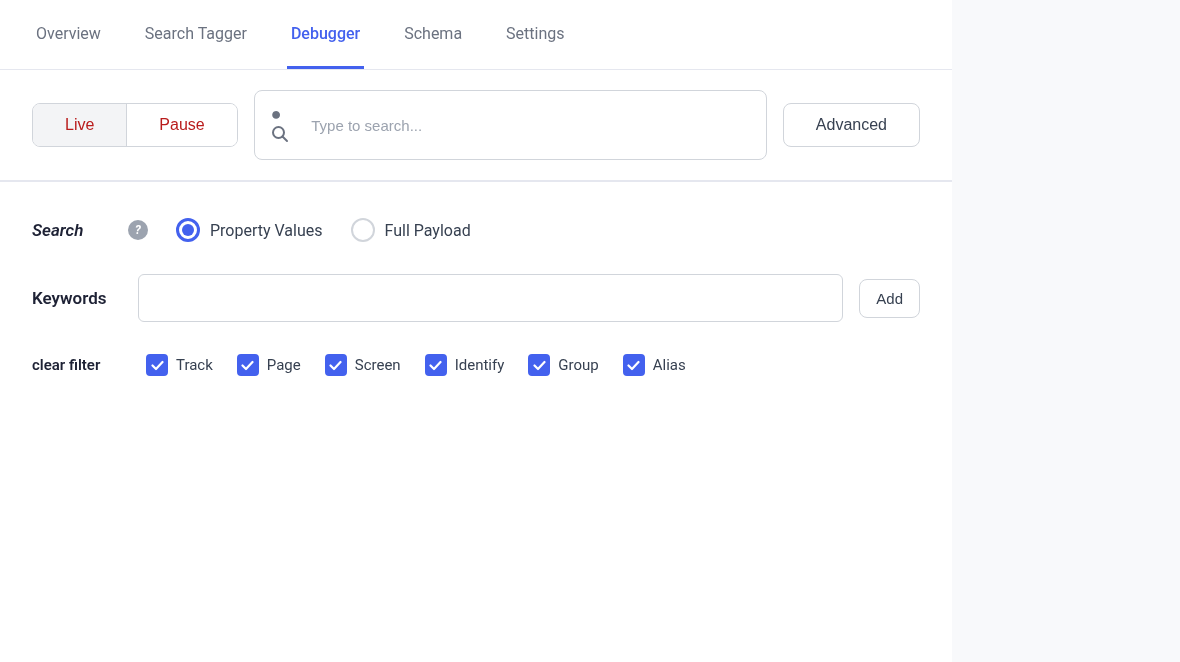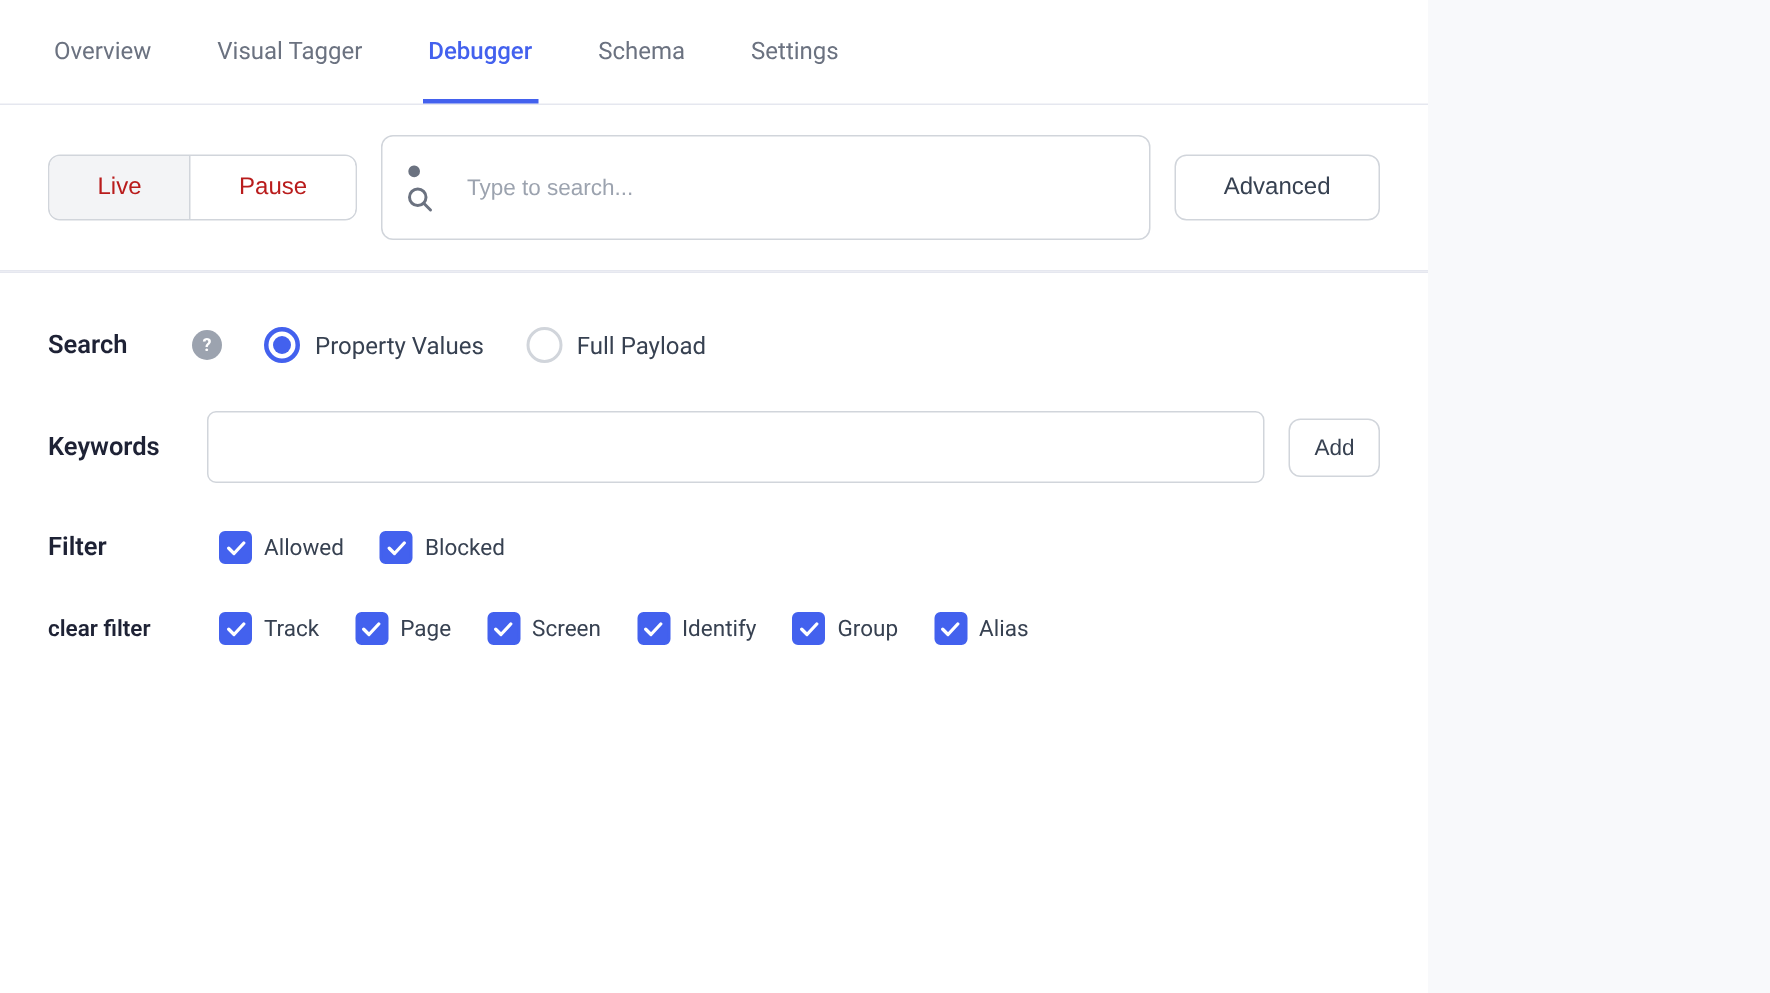--- a/index.html
+++ b/index.html
@@ -301,21 +301,21 @@
       margin: 0;
     }
   </style>
 </head>
 <body>
 
 <div class="app-container">
 
   <nav class="nav-bar">
     <a class="nav-item">Overview</a>
-    <a class="nav-item">Visual Tagger</a>
+    <a class="nav-item">Search Tagger</a>
     <a class="nav-item active">Debugger</a>
     <a class="nav-item">Schema</a>
     <a class="nav-item">Settings</a>
   </nav>
 
   <div class="toolbar">
     <div class="btn-group">
       <button class="btn-group-item">Live</button>
       <button class="btn-group-item">Pause</button>
     </div>
@@ -329,21 +329,21 @@
       <input class="search-input" type="text" placeholder="Type to search..." style="">
     </div>
     <button class="advanced-btn">Advanced</button>
   </div>
 
   <hr class="divider">
 
   <div class="content">
 
     <div class="search-row">
-      <div style="display:flex;align-items:flex-end;">
+      <div style="display:flex;align-items:flex-end;font-style:italic;">
         <span class="section-label">Search</span>
         <span class="help-icon">?</span>
       </div>
       <div class="radio-group">
         <label class="radio-option">
           <div class="radio-circle checked"></div>
           <span class="radio-label">Property Values</span>
         </label>
         <label class="radio-option">
           <div class="radio-circle unchecked"></div>
@@ -351,39 +351,20 @@
         </label>
       </div>
     </div>
 
     <div class="keywords-row">
       <span class="section-label">Keywords</span>
       <input class="keywords-input" type="text" style="">
       <button class="add-btn">Add</button>
     </div>
 
-    <div class="filter-row">
-      <span class="section-label">Filter</span>
-      <label class="checkbox-item">
-        <div class="checkbox-box">
-          <svg viewBox="0 0 13 10" fill="none" xmlns="http://www.w3.org/2000/svg">
-            <path d="M1.5 5L5 8.5L11.5 1.5" stroke="white" stroke-width="2.2" stroke-linecap="round" stroke-linejoin="round"></path>
-          </svg>
-        </div>
-        <span class="checkbox-label">Allowed</span>
-      </label>
-      <label class="checkbox-item">
-        <div class="checkbox-box">
-          <svg viewBox="0 0 13 10" fill="none" xmlns="http://www.w3.org/2000/svg">
-            <path d="M1.5 5L5 8.5L11.5 1.5" stroke="white" stroke-width="2.2" stroke-linecap="round" stroke-linejoin="round"></path>
-          </svg>
-        </div>
-        <span class="checkbox-label">Blocked</span>
-      </label>
-    </div>
 
     <div class="clear-filter-row">
       <span class="section-label-sm" style="cursor:pointer;">clear filter</span>
       <label class="checkbox-item">
         <div class="checkbox-box">
           <svg viewBox="0 0 13 10" fill="none" xmlns="http://www.w3.org/2000/svg">
             <path d="M1.5 5L5 8.5L11.5 1.5" stroke="white" stroke-width="2.2" stroke-linecap="round" stroke-linejoin="round"></path>
           </svg>
         </div>
         <span class="checkbox-label">Track</span>

